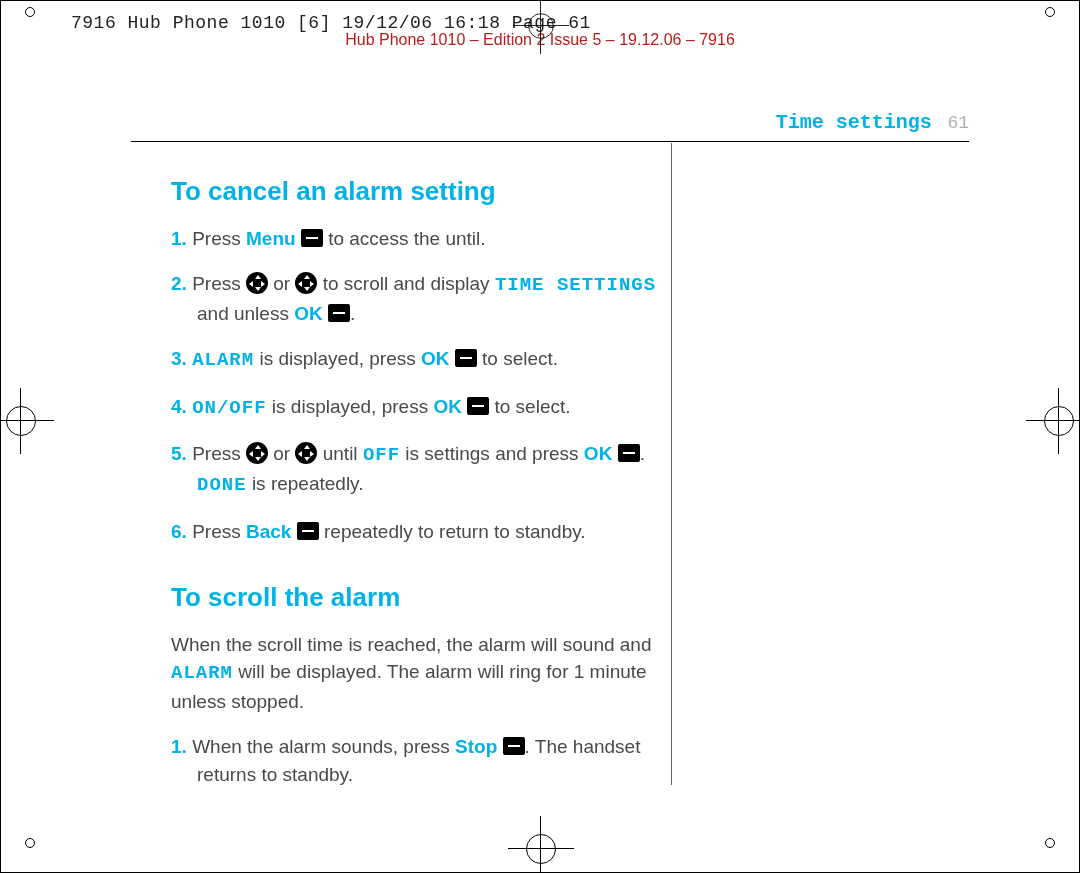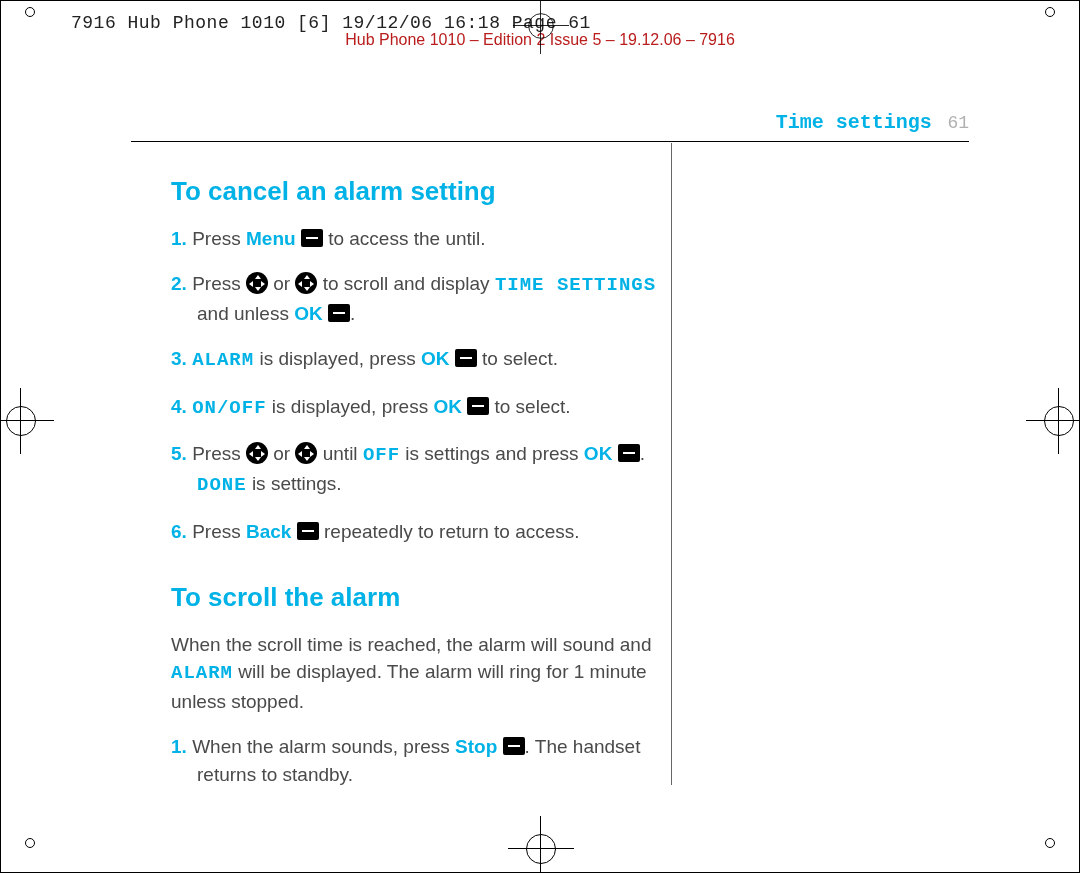--- a/index.html
+++ b/index.html
@@ -244,27 +244,27 @@
 
     <div class="step">
       <span class="num">4.</span>
       <span class="lcd">ON/OFF</span><span> is displayed, press </span><span class="bold-cyan">OK</span>
       <span class="key"></span><span> to select.</span>
     </div>
 
     <div class="step">
       <span class="num">5.</span>
       <span>Press </span><span class="nav"><span class="l"></span><span class="r"></span></span><span> or </span><span class="nav"><span class="l"></span><span class="r"></span></span><span> until </span><span class="lcd">OFF</span><span> is settings and press </span><span class="bold-cyan">OK</span>
-      <span class="key"></span><span>. </span><span class="lcd">DONE</span><span> is settings.</span>
+      <span class="key"></span><span>. </span><span class="lcd">DONE</span><span> is repeatedly.</span>
     </div>
 
     <div class="step">
       <span class="num">6.</span>
       <span>Press </span><span class="bold-cyan">Back</span>
-      <span class="key"></span><span> repeatedly to return to access.</span>
+      <span class="key"></span><span> repeatedly to return to standby.</span>
     </div>
 
     <div style="height:16px"></div>
 
     <div class="h">To scroll the alarm</div>
 
     <div class="step" style="text-indent:0;padding-left:0;">
       <span>When the scroll time is reached, the alarm will sound and </span><span class="lcd">ALARM</span><span> will be displayed. The alarm will ring for 1 minute unless stopped.</span>
     </div>
 

